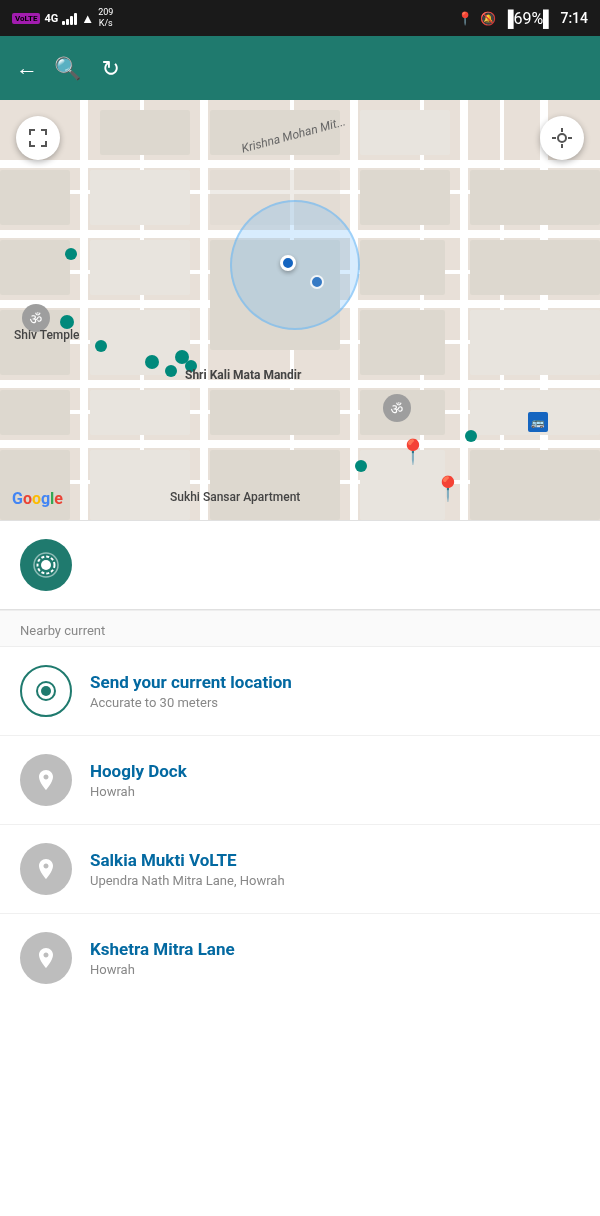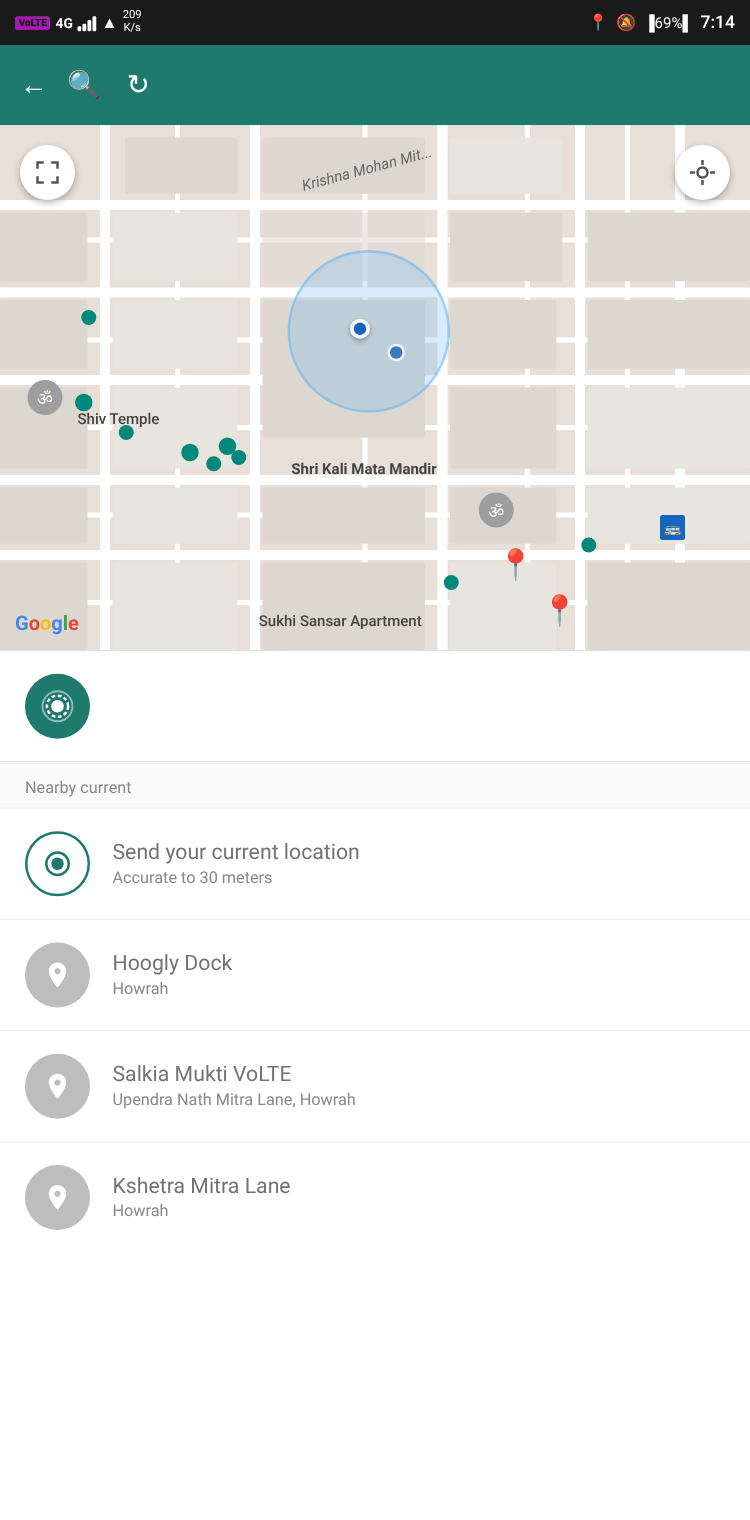--- a/index.html
+++ b/index.html
@@ -136,21 +136,20 @@
       font-size: 11px;
       color: #555;
       font-style: italic;
       white-space: nowrap;
     }
     .map-label-bold {
       position: absolute;
       font-size: 12px;
       color: #444;
       font-weight: 500;
-      margin-left: 48px;
     }
 
     
     .accuracy-circle {
       position: absolute;
       width: 130px;
       height: 130px;
       border-radius: 50%;
       background: rgba(100, 181, 246, 0.25);
       border: 2px solid rgba(100, 181, 246, 0.5);
@@ -322,22 +321,22 @@
     .place-icon-gray {
       background: #bdbdbd;
     }
     .place-info {
       display: flex;
       flex-direction: column;
       gap: 3px;
     }
     .place-name {
       font-size: 17px;
-      color: #737373;
-      font-weight: 400;
+      color: #0369a1;
+      font-weight: 700;
     }
     .place-sub {
       font-size: 13px;
       color: #888;
     }
 
     
     .transit-icon {
       position: absolute;
       width: 20px;
@@ -363,21 +362,21 @@
       <span style="height:6px;"></span>
       <span style="height:9px;"></span>
       <span style="height:12px;"></span>
     </div>
     <span class="wifi-icon">▲</span>
     <div class="speed-text">209<br>K/s</div>
   </div>
   <div class="status-right">
     <span style="font-size:13px;">📍</span>
     <span style="font-size:13px;">🔕</span>
-    <span style="font-size:12px;">▐69%▌</span>
+    <span style="font-size:16px;">▐69%▌</span>
     <span style="font-size:14px; font-weight:500;text-align:center;">7:14</span>
   </div>
 </div>
 
 <div class="app-bar">
   <span class="app-bar-back">←</span>
   <div class="app-bar-icons">
     <span style="color:#fff; font-size:22px;">🔍</span>
     <span style="color:#fff; font-size:22px;">↻</span>
   </div>
@@ -457,21 +456,21 @@
   <div class="temple-marker" style="top:204px; left:22px;">ॐ</div>
   <div class="temple-marker" style="top:294px; left:383px;">ॐ</div>
 
   <div class="pin-marker" style="top:338px; left:398px;">📍</div>
   <div class="pin-marker" style="top:375px; left:433px;">📍</div>
 
   <div class="transit-icon" style="top:312px; right:52px;">🚌</div>
 
   <div class="map-label-bold" style="top:228px; left:14px;">Shiv Temple</div>
   <div class="map-label-bold" style="top:268px; left:185px;font-weight:bold;">Shri Kali Mata Mandir</div>
-  <div class="map-label-bold" style="top:390px; left:159px;text-align:right;">Sukhi Sansar Apartment</div>
+  <div class="map-label-bold" style="top:390px; left:170px;text-align:right;">Sukhi Sansar Apartment</div>
 
   <div class="map-btn map-btn-expand">
     <svg width="22" height="22" viewBox="0 0 22 22" fill="none">
       <path d="M2 2h6v2H4v4H2V2zm12 0h6v6h-2V4h-4V2zM2 14h2v4h4v2H2v-6zm16 4h-4v2h6v-6h-2v4z" fill="#555"></path>
     </svg>
   </div>
   <div class="map-btn map-btn-locate">
     <svg width="22" height="22" viewBox="0 0 22 22" fill="none">
       <circle cx="11" cy="11" r="4" stroke="#555" stroke-width="2" fill="none"></circle>
       <line x1="11" y1="1" x2="11" y2="5" stroke="#555" stroke-width="2"></line>

